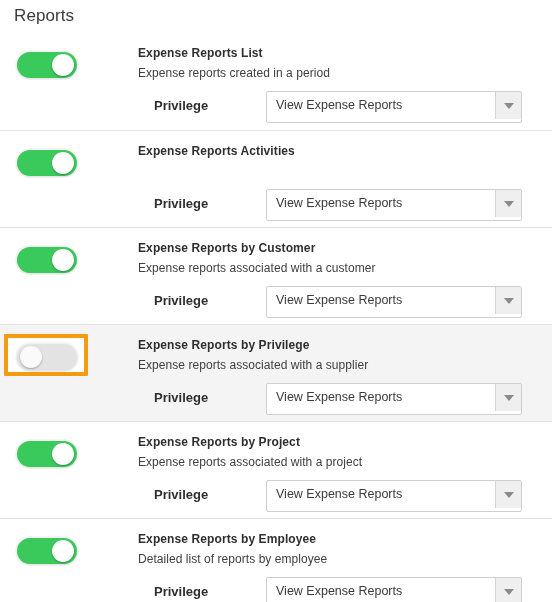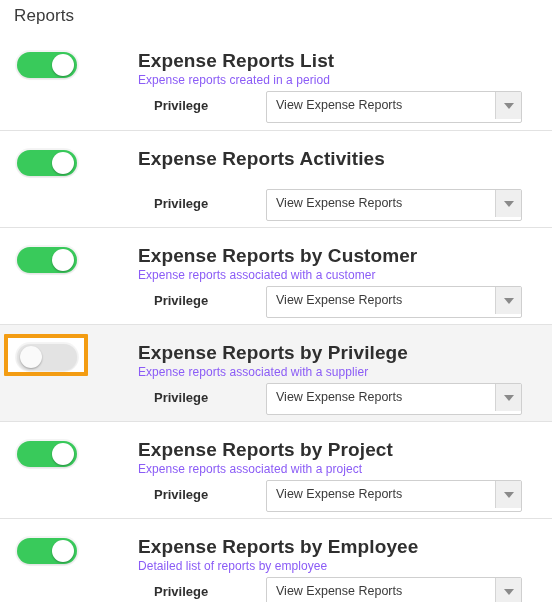--- a/index.html
+++ b/index.html
@@ -95,30 +95,29 @@
   }
 
   
   .info {
     position: absolute;
     left: 138px;
     top: 12px;
     right: 10px;
   }
   .perm-title {
-    font-size: 19px;
+    font-size: 12px;
     font-weight: bold;
     color: #2f2f2f;
     line-height: 17px;
     letter-spacing: 0.1px;
-    margin-top: 7px;
   }
   .perm-desc {
     font-size: 12px;
-    color: #8b5cf6;
+    color: #404040;
     line-height: 16px;
     margin-top: 3px;
     letter-spacing: 0.05px;
   }
 
   
   .priv-row {
     position: absolute;
     left: 138px;
     top: 58px;

